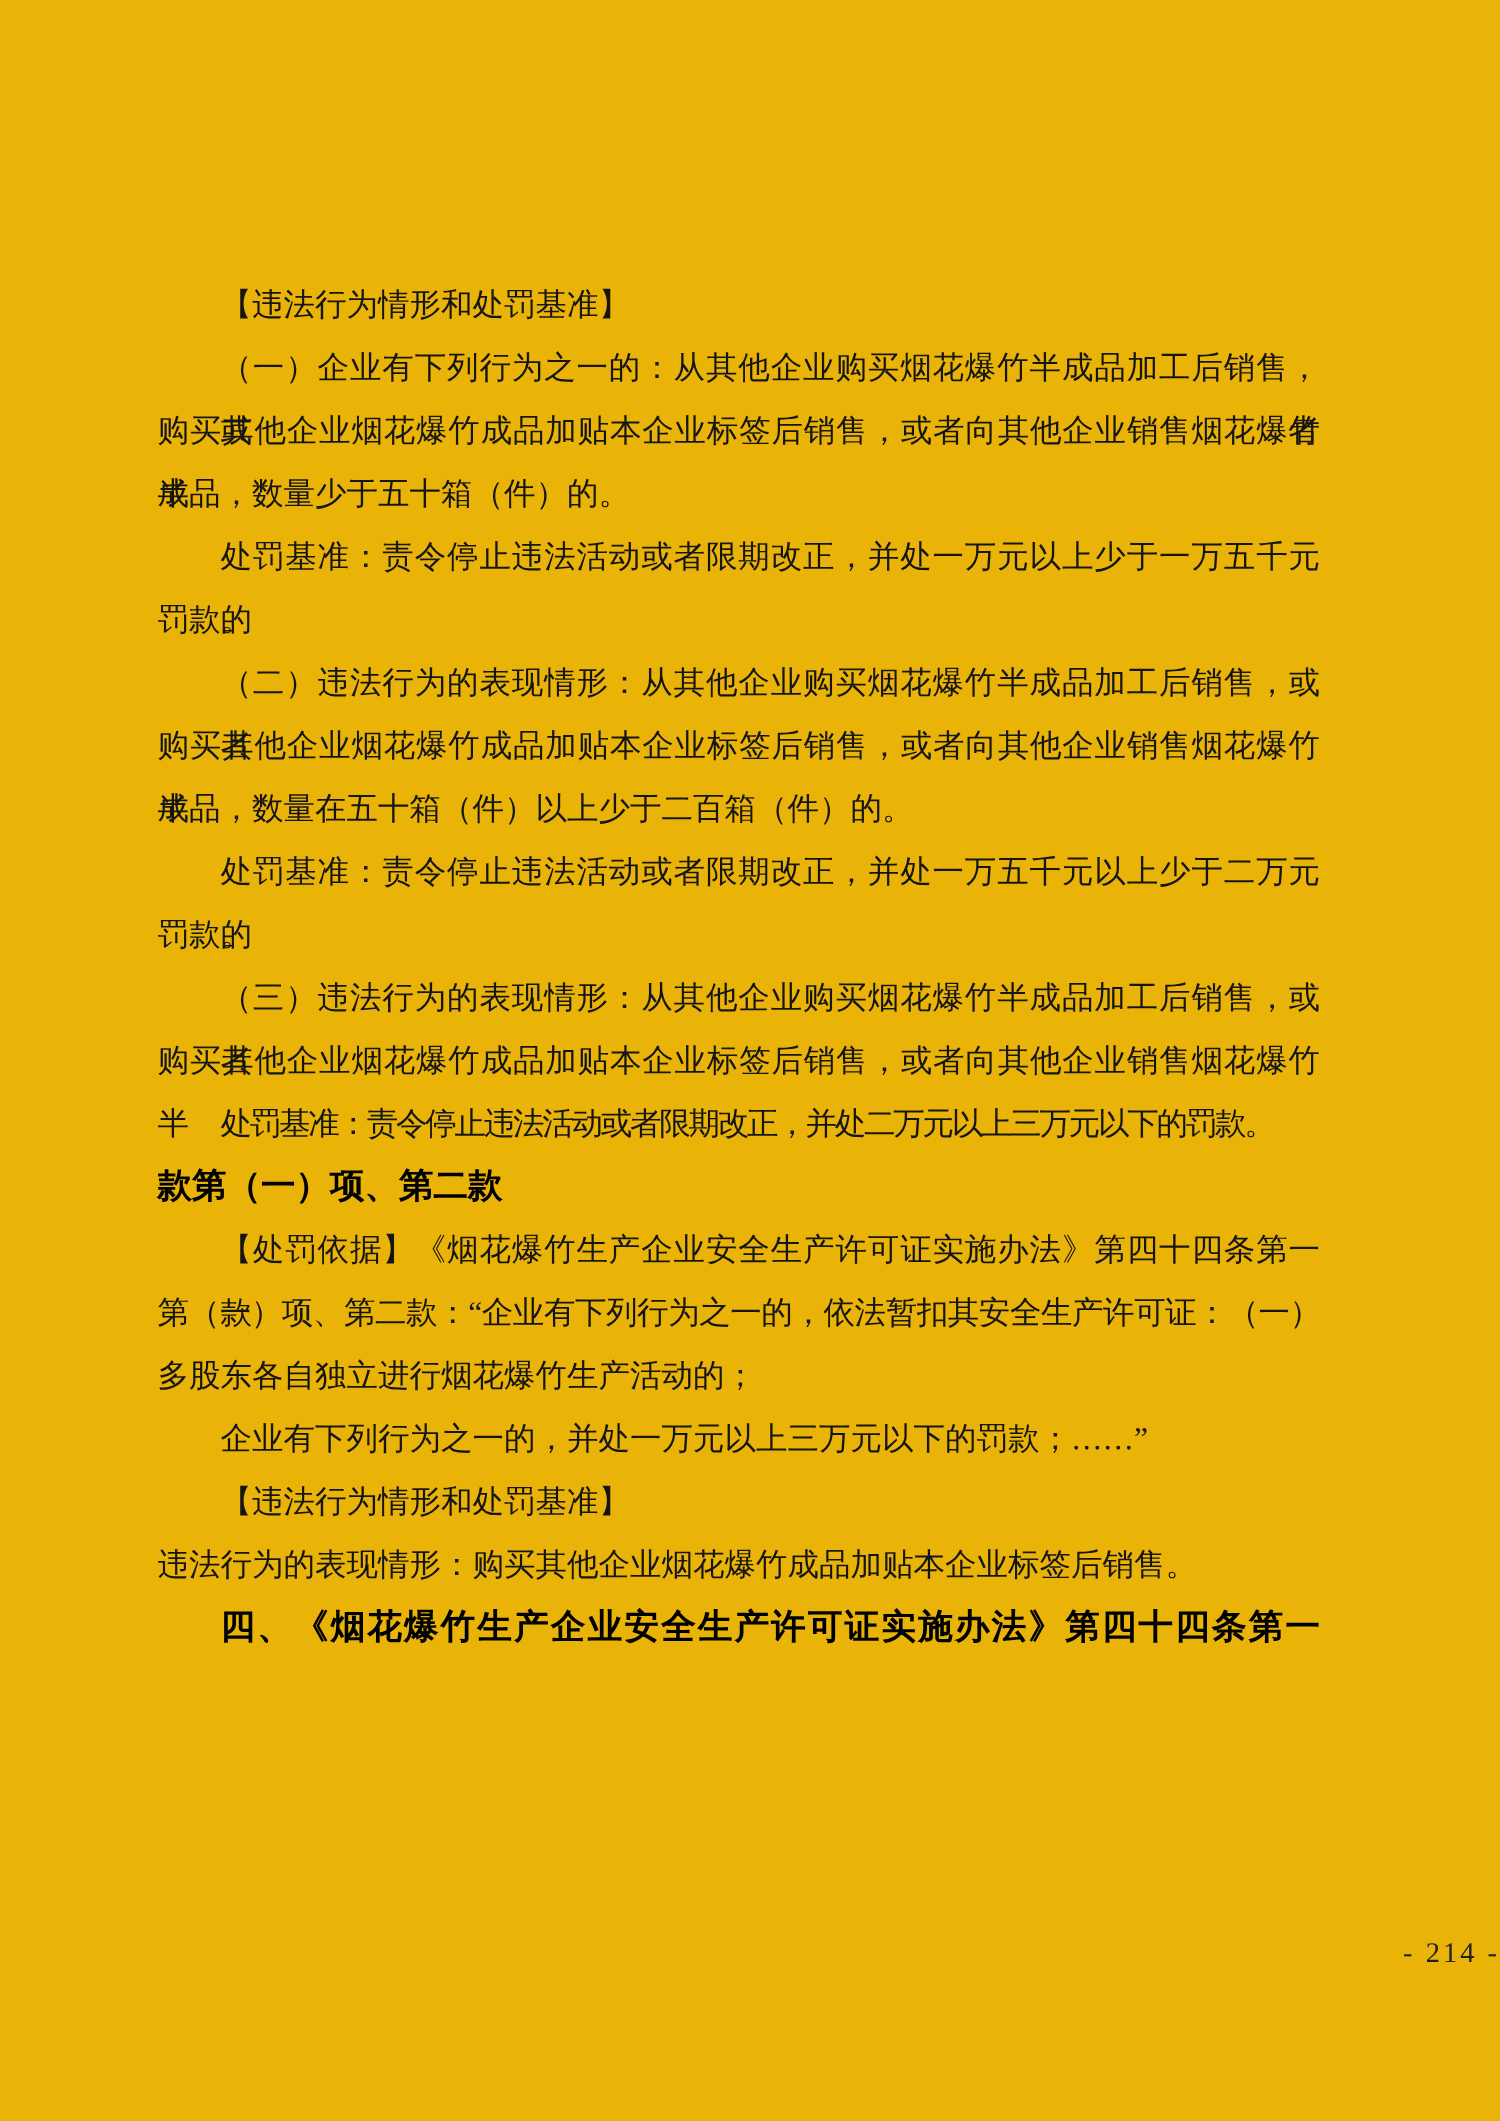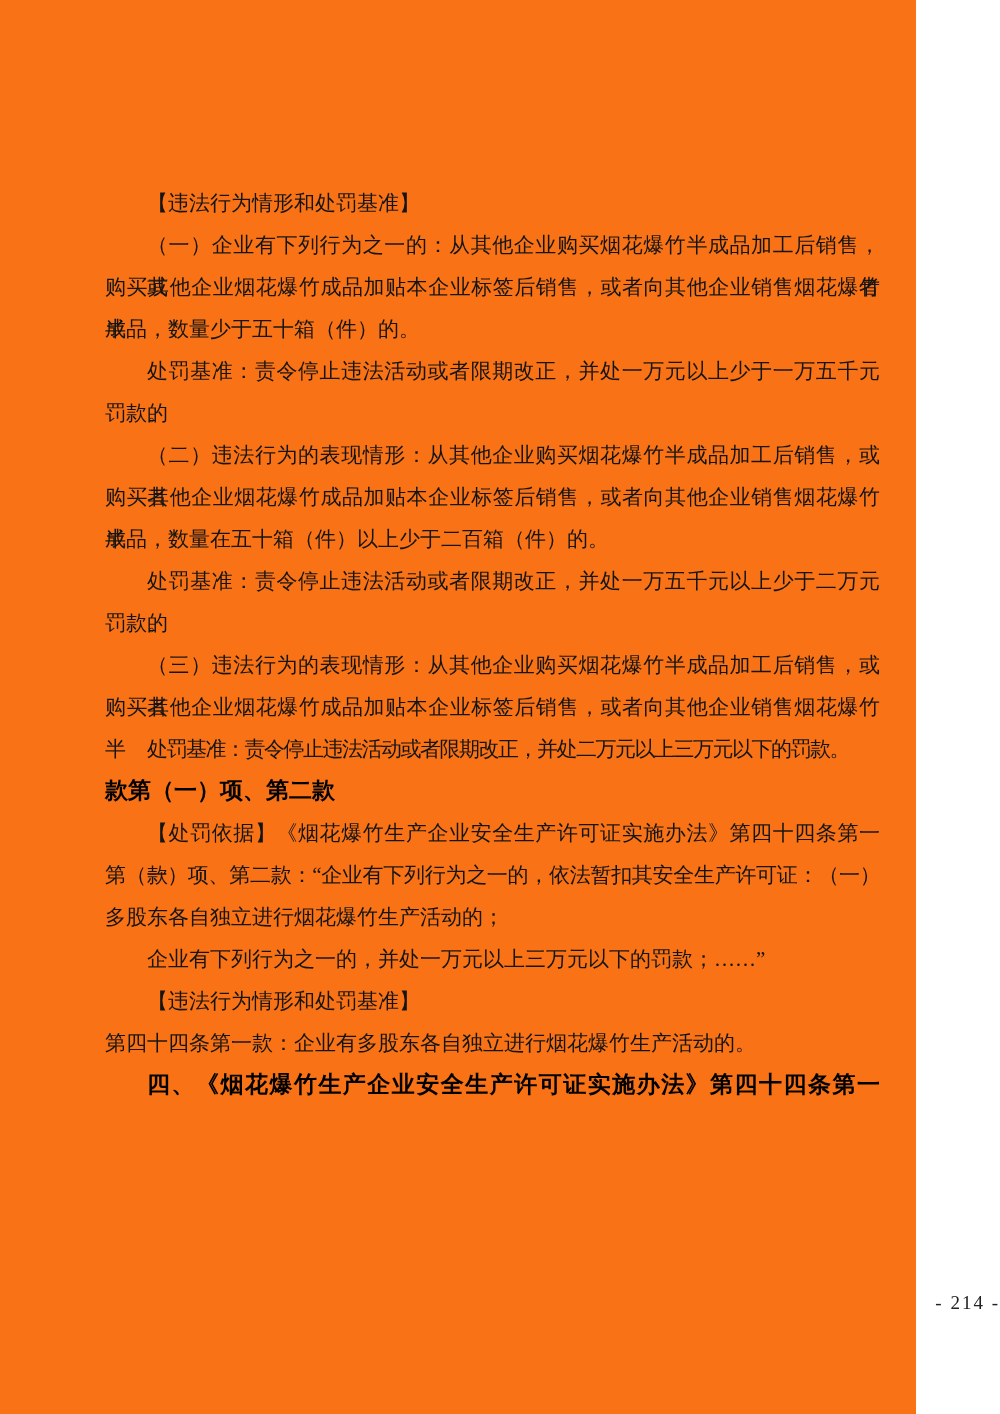--- a/index.html
+++ b/index.html
@@ -10,23 +10,23 @@
   body {
     width: 1000px;
     height: 1414px;
     position: relative;
     font-family: "Liberation Serif", "DejaVu Serif", serif;
     overflow: hidden;
   }
   .page {
     position: absolute;
     left: 0; top: 0;
-    width: 916px;
+    width: 1000px;
     height: 1414px;
-    background: #f97316;
+    background: #eab308;
   }
   .content {
     position: absolute;
     left: 105px;
     top: 182px;
     width: 775px;
   }
   .line {
     font-size: 21px;
     height: 42px;
@@ -86,17 +86,17 @@
       <div class="line">罚款。</div>
       <div class="line indent fill">（三）违法行为的表现情形：从其他企业购买烟花爆竹半成品加工后销售，或者</div>
       <div class="line fill">购买其他企业烟花爆竹成品加贴本企业标签后销售，或者向其他企业销售烟花爆竹半</div>
       <div class="line indent squeeze">处罚基准：责令停止违法活动或者限期改正，并处二万元以上三万元以下的罚款。</div>
       <div class="line bold">款第（一）项、第二款</div>
       <div class="line indent fill">【处罚依据】《烟花爆竹生产企业安全生产许可证实施办法》第四十四条第一款</div>
       <div class="line fill tight">第（一）项、第二款：“企业有下列行为之一的，依法暂扣其安全生产许可证：（一）</div>
       <div class="line">多股东各自独立进行烟花爆竹生产活动的；</div>
       <div class="line indent">企业有下列行为之一的，并处一万元以上三万元以下的罚款；……”</div>
       <div class="line indent">【违法行为情形和处罚基准】</div>
-      <div class="line">第四十四条第一款：企业有多股东各自独立进行烟花爆竹生产活动的。</div>
+      <div class="line">违法行为的表现情形：购买其他企业烟花爆竹成品加贴本企业标签后销售。</div>
       <div class="line indent bold fill">四、《烟花爆竹生产企业安全生产许可证实施办法》第四十四条第一</div>
     </div>
   <div class="pagenum">- 214 -</div>
 </div>
 
 </body></html>

